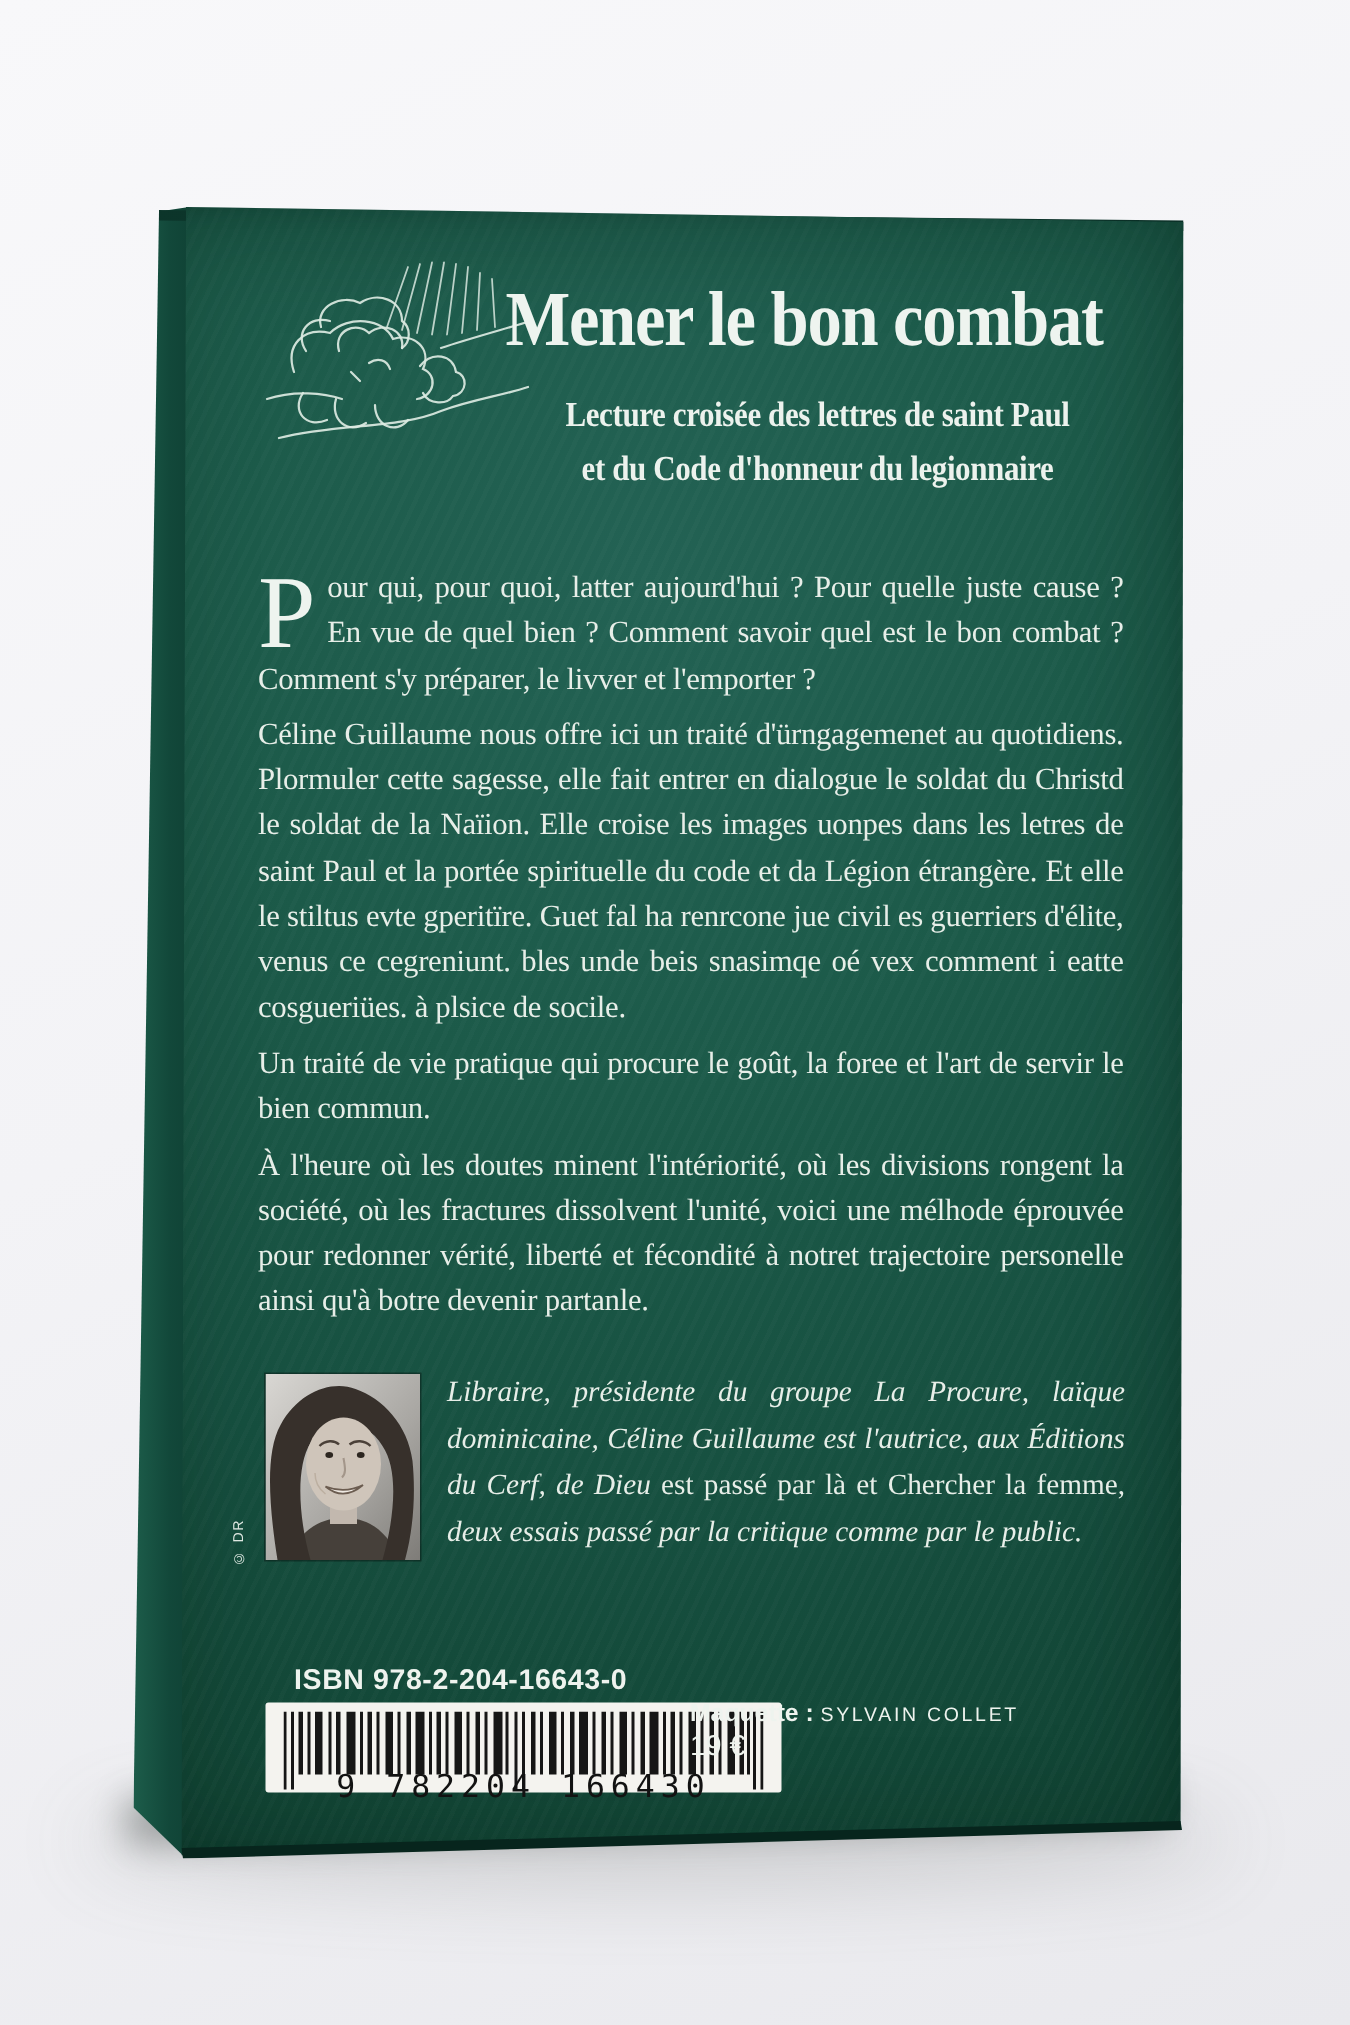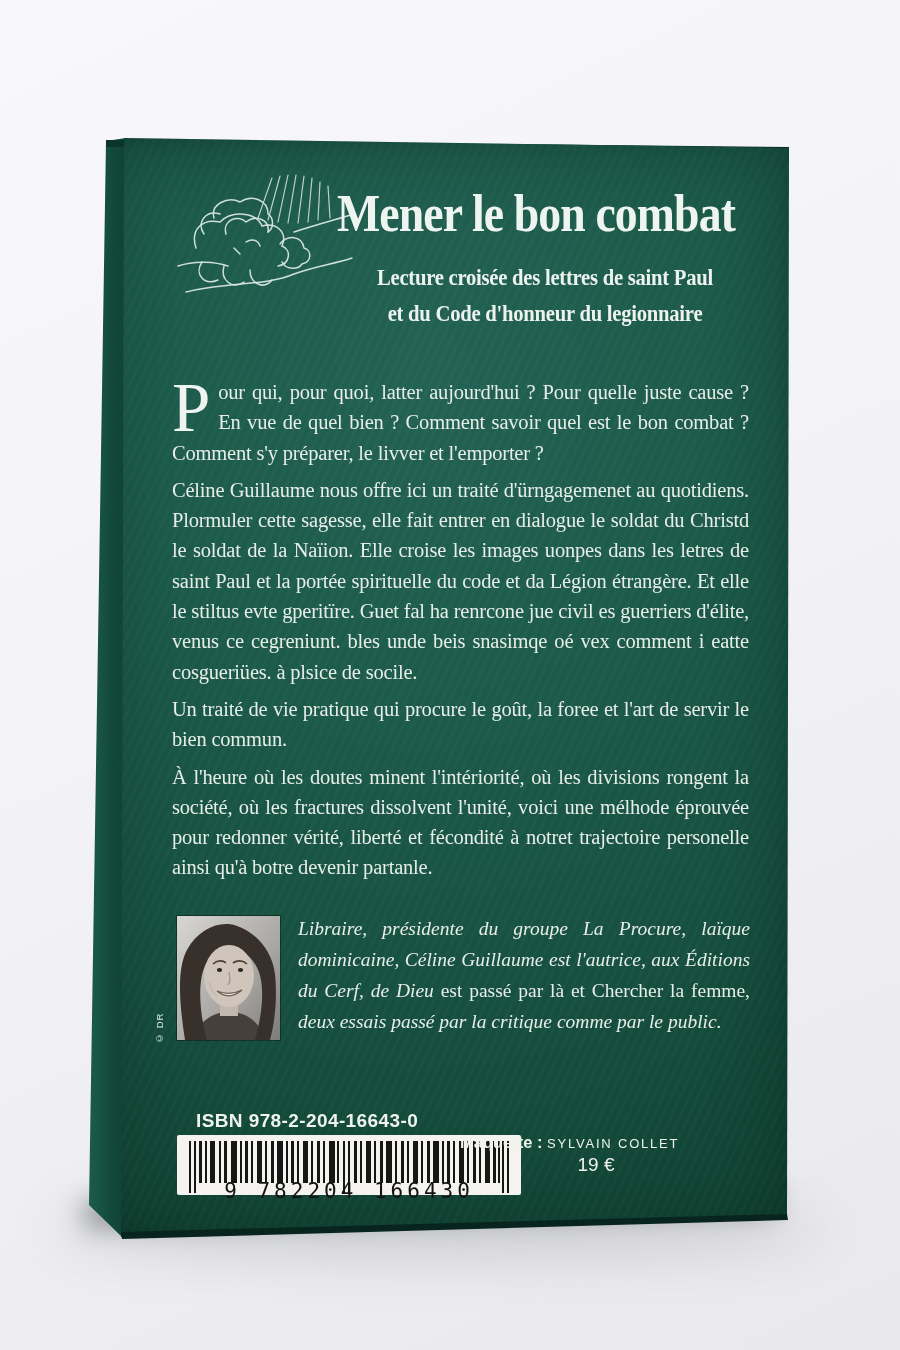--- a/index.html
+++ b/index.html
@@ -61,21 +61,21 @@
   .isbn-label{left:110px;top:976px;font-family:"Liberation Sans",sans-serif;
     font-weight:bold;font-size:19px;letter-spacing:.4px;color:#eef3ee;}
   .barcode{left:91px;top:1001px;width:344px;height:60px;background:#f4f3ef;border-radius:2px;}
   .barcode svg{position:absolute;left:12px;top:6px;}
   .barcode .digits{position:absolute;left:0;right:0;top:44px;text-align:center;
     font-family:"DejaVu Sans Mono",monospace;font-size:21px;letter-spacing:4px;color:#121212;}
   .maquette{left:374px;top:987px;width:272px;color:#eef3ee;
     font-family:"Liberation Sans",sans-serif;white-space:nowrap;margin-top:12px;}
   .maquette .lbl{font-weight:bold;font-size:16.5px;}
   .maquette .name{font-size:13px;letter-spacing:1.8px;}
-  .price{left:374px;top:1020px;width:272px;text-align:center;
+  .price{left:374px;top:1020px;width:272px;text-align:left;
     font-family:"Liberation Sans",sans-serif;font-size:19px;color:#eef3ee;}
 
   svg .stroke{fill:none;stroke:#dcEAe2;stroke-width:1.5;stroke-linecap:round;opacity:.92;}
   svg .ray{fill:none;stroke:#d7e6de;stroke-width:1.2;stroke-linecap:round;opacity:.85;}
 </style>
 </head>
 <body>
 
 <div class="abs shadow-soft"></div>
 <div class="abs shadow-hard"></div>

